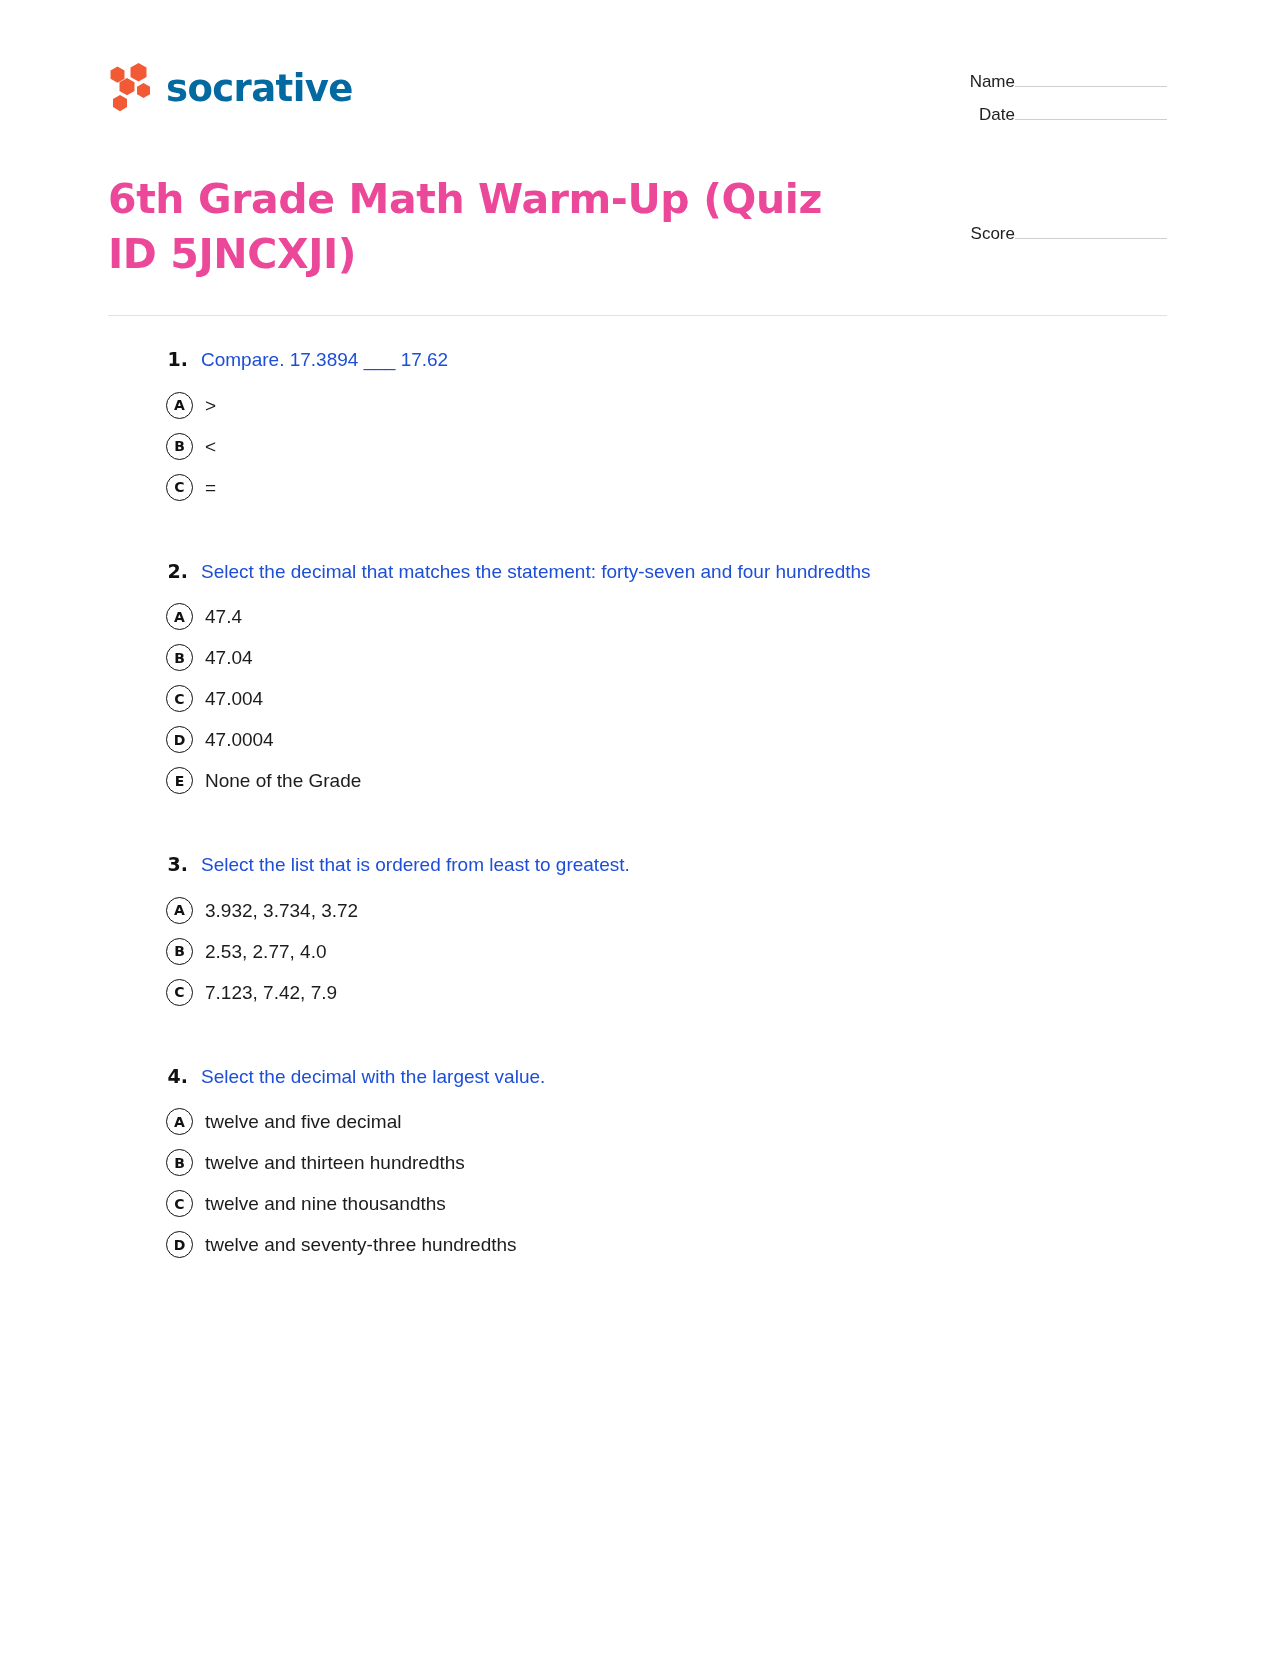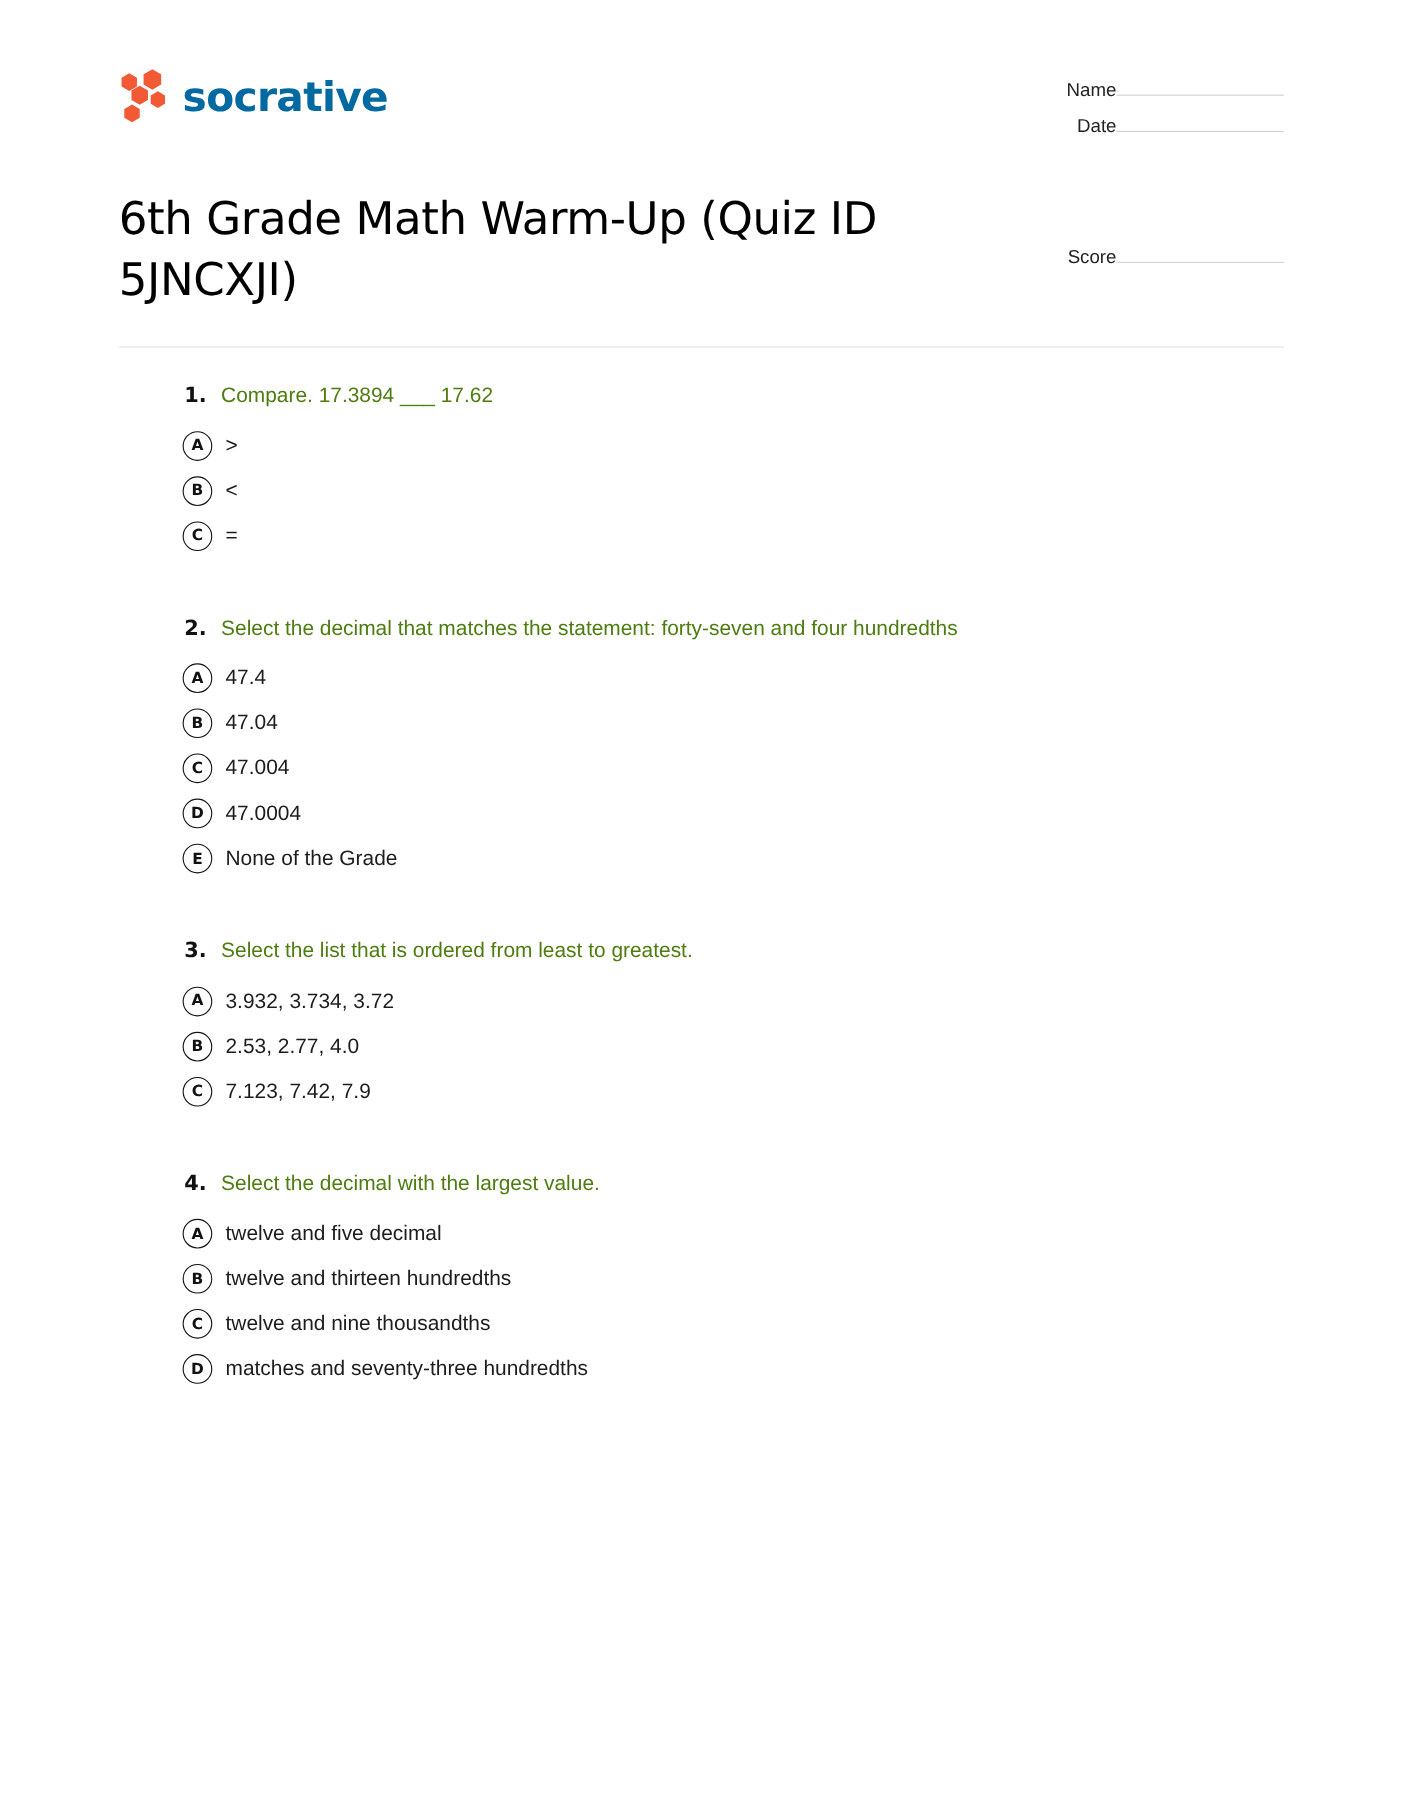--- a/index.html
+++ b/index.html
@@ -74,24 +74,24 @@
   
   .title-block {
     display: flex;
     align-items: flex-start;
     justify-content: space-between;
     margin-top: 34px;
   }
   .doc-title {
     font-family: "DejaVu Sans", sans-serif;
     font-size: 41px;
-    font-weight: 400;
+    font-weight: 700;
     line-height: 1.33;
     letter-spacing: -0.4px;
-    color: #000000;
+    color: #ec4899;
     max-width: 720px;
     margin: 0;
   }
   .score-wrap {
     width: 232px;
     padding-top: 52px;
   }
 
   .rule {
     border: 0;
@@ -117,21 +117,21 @@
     font-family: "DejaVu Sans", sans-serif;
     font-weight: 700;
     font-size: 19px;
     color: #111;
     min-width: 22px;
     text-align: right;
   }
   .q-text {
     font-size: 19px;
     line-height: 1.45;
-    color: #4d7c0f;
+    color: #1d4ed8;
   }
   .choices {
     margin: 0;
     padding: 0;
     list-style: none;
   }
   .choice {
     display: flex;
     align-items: center;
     gap: 12px;
@@ -288,19 +288,19 @@
           <li class="choice">
             <span class="bubble">B</span>
             <span class="choice-text">twelve and thirteen hundredths</span>
           </li>
           <li class="choice">
             <span class="bubble">C</span>
             <span class="choice-text">twelve and nine thousandths</span>
           </li>
           <li class="choice">
             <span class="bubble">D</span>
-            <span class="choice-text">matches and seventy-three hundredths</span>
+            <span class="choice-text">twelve and seventy-three hundredths</span>
           </li>
         </ul>
       </div>
     </div>
 
 </div>
 
 </body></html>

